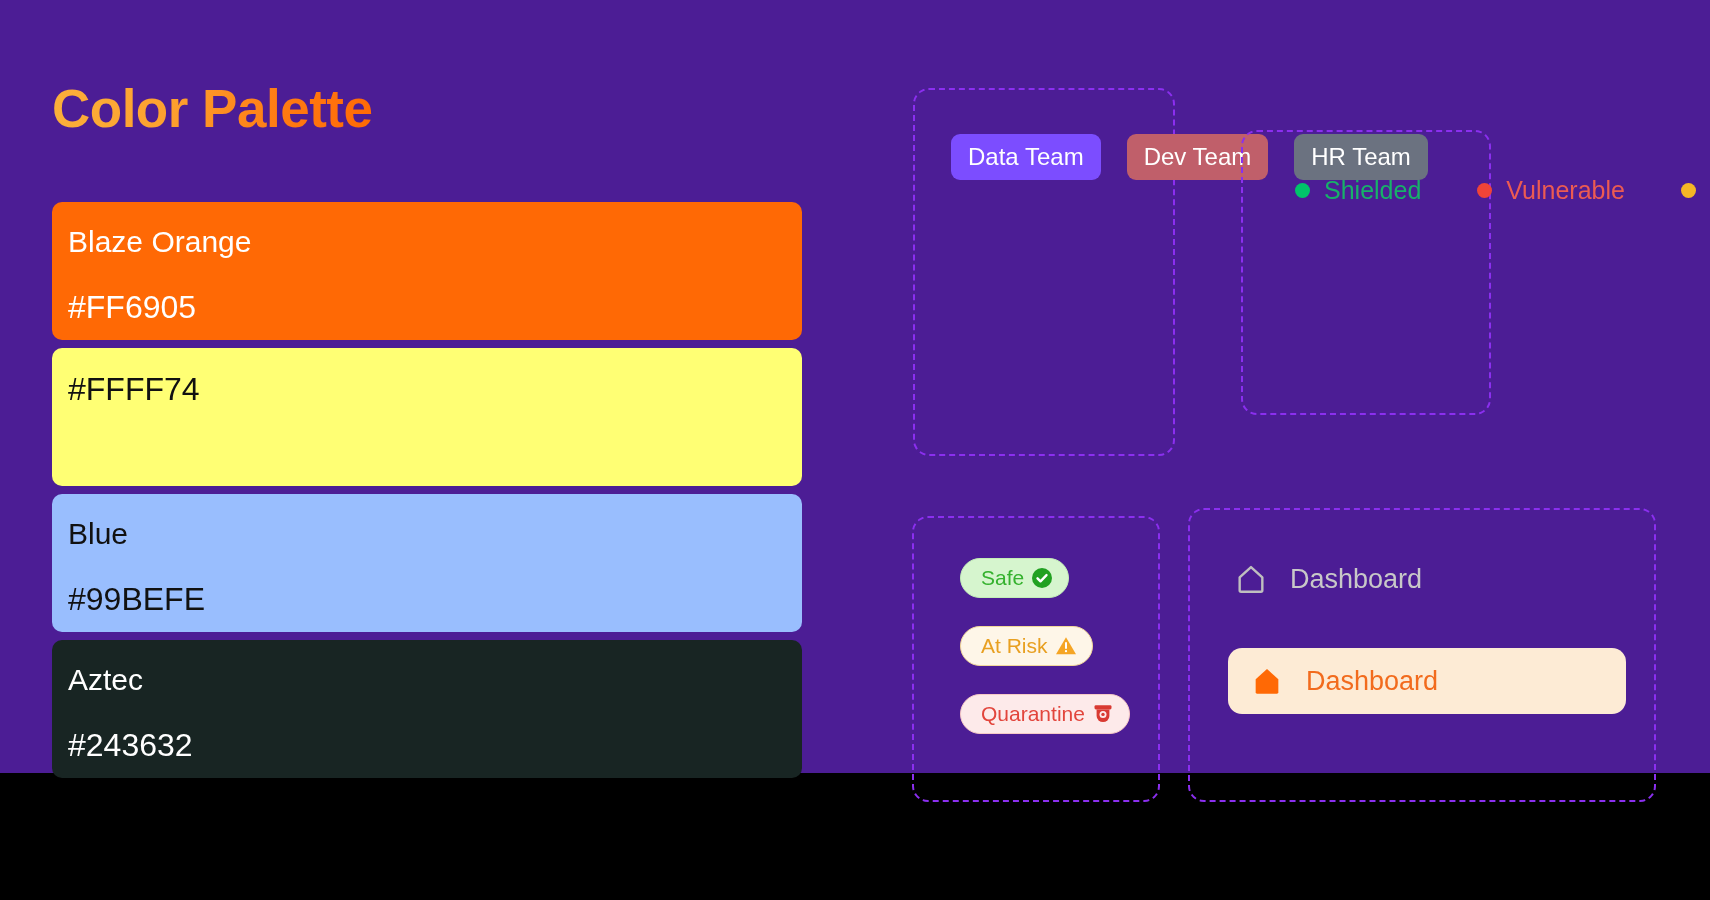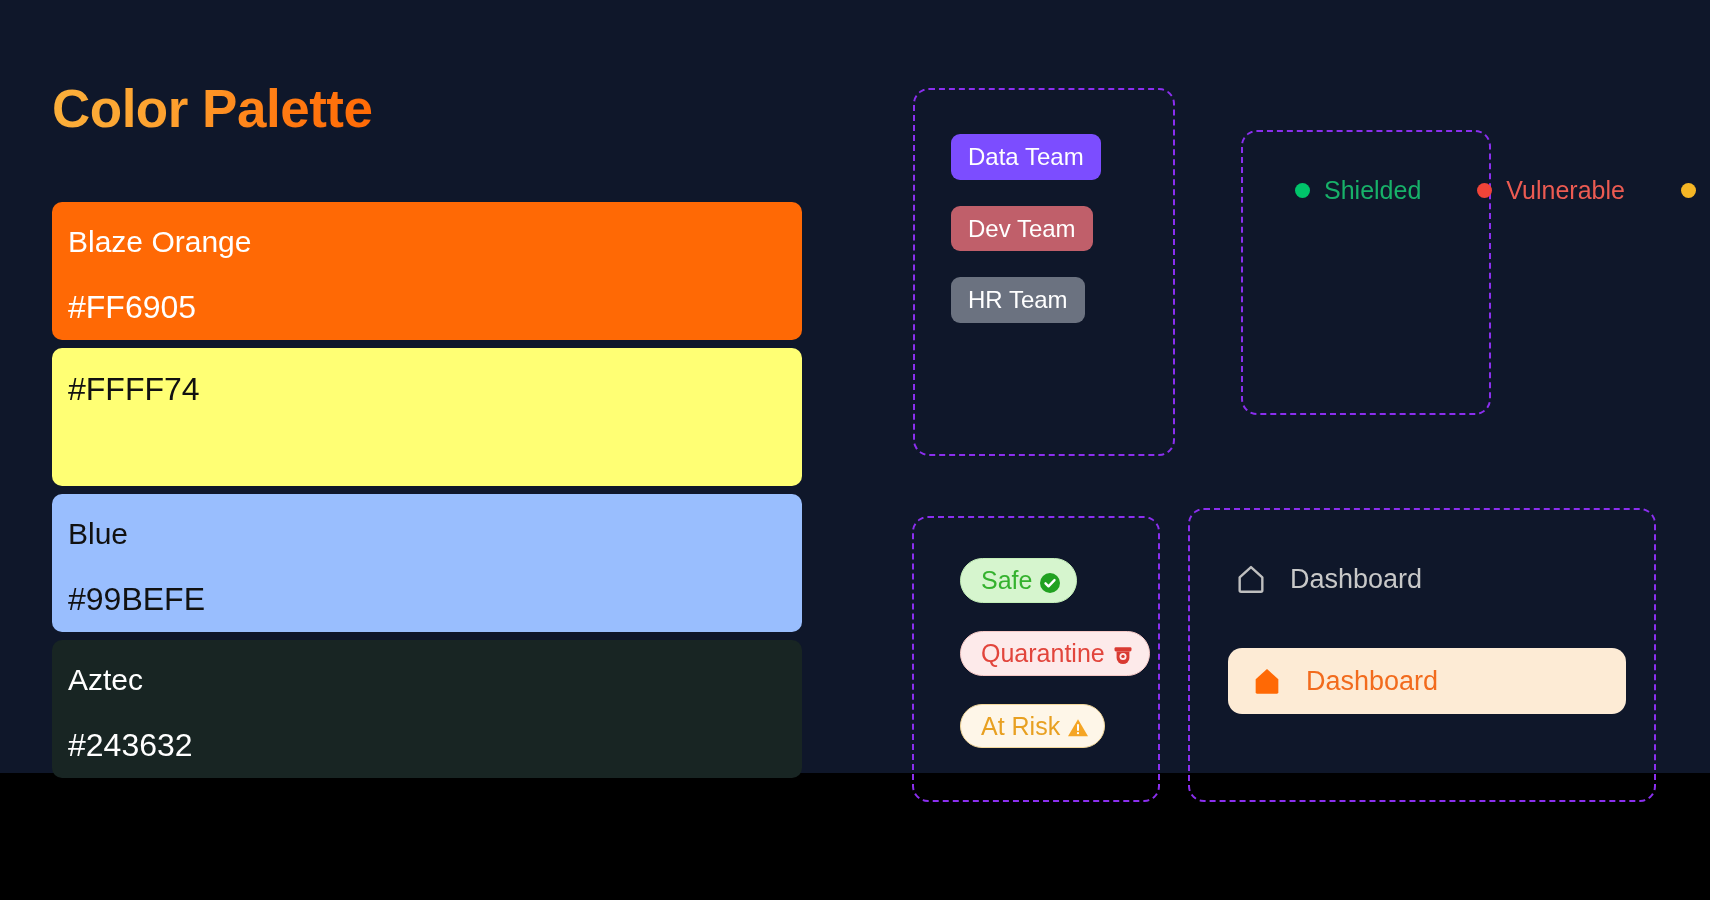--- a/index.html
+++ b/index.html
@@ -9,21 +9,21 @@
     height: 900px;
     background: #000000;
     font-family: "Liberation Sans", sans-serif;
     overflow: hidden;
   }
 
   .canvas {
     position: relative;
     width: 1710px;
     height: 773px;
-    background: #0f172a;
+    background: #4c1d95;
     text-decoration: underline;
   }
 
   
   .palette-col {
     position: absolute;
     left: 52px;
     top: 80px;
     width: 750px;
   }
@@ -73,21 +73,21 @@
   }
 
   
   .panel-teams {
     left: 913px;
     top: 88px;
     width: 262px;
     height: 368px;
     padding: 44px 0 0 36px;
   }
-  .team-list { display: flex; flex-direction: column; gap: 26px; align-items: flex-start; }
+  .team-list { display: flex; flex-direction: row; gap: 26px; align-items: flex-start; }
   .team-badge {
     border-radius: 9px;
     padding: 9px 17px;
     font-size: 24px;
     color: #FFFFFF;
     line-height: 1.15;
     white-space: nowrap;
   }
 
   
@@ -111,21 +111,21 @@
     height: 286px;
     padding: 40px 0 0 46px;
   }
   .pill-list { display: flex; flex-direction: column; gap: 28px; align-items: flex-start; }
   .pill {
     display: inline-flex;
     align-items: flex-end;
     gap: 6px;
     border-radius: 999px;
     padding: 7px 14px 7px 20px;
-    font-size: 25px;
+    font-size: 21px;
     line-height: 1.15;
     white-space: nowrap;
   }
   .pill-icon { display: inline-flex; align-items: center; justify-content: center; }
 
   
   .panel-nav {
     left: 1188px;
     top: 508px;
     width: 468px;
@@ -197,44 +197,44 @@
   </section>
 
   <section class="dashed panel-status">
     <div class="pill-list" id="pill-list">
         <span class="pill" style="background: rgb(214, 245, 206); color: rgb(53, 178, 46); border: 1.5px solid rgb(195, 238, 184);">
           <span>Safe</span>
           <span class="pill-icon">
             <svg viewBox="0 0 24 24" fill="none" width="24" height="24">
               <circle cx="12" cy="12" r="10" fill="#21A121"></circle>
               <path d="M7.5 12.3l3 3 6-6.2" stroke="#FFFFFF" stroke-width="2.4" stroke-linecap="round" stroke-linejoin="round"></path>
+            </svg>
+          </span>
+        </span>
+        <span class="pill" style="background: rgb(254, 246, 232); color: rgb(232, 160, 33); border: 1.5px solid rgb(242, 215, 154);">
+          <span>At Risk</span>
+          <span class="pill-icon">
+            <svg viewBox="0 0 24 24" fill="none" width="24" height="24">
+              <path d="M12 3.2L22 20.2H2z" fill="#F5A524" rx="2"></path>
+              <path d="M12 9v5" stroke="#FFFFFF" stroke-width="2" stroke-linecap="round"></path>
+              <circle cx="12" cy="17.2" r="1.15" fill="#FFFFFF"></circle>
             </svg>
           </span>
         </span>
         <span class="pill" style="background: rgb(253, 234, 234); color: rgb(226, 69, 60); border: 1.5px solid rgb(246, 201, 198);">
           <span>Quarantine</span>
           <span class="pill-icon">
             <svg viewBox="0 0 24 24" fill="none" width="24" height="24">
               <rect x="3.5" y="3.2" width="17" height="4.2" rx="1.4" fill="#D93A32"></rect>
               <path d="M5.6 7.6h12.8v6.1a6.4 6.4 0 0 1-12.8 0z" fill="#D93A32"></path>
               <circle cx="12" cy="12.4" r="3.5" fill="#FDEAEA"></circle>
               <circle cx="12" cy="12.4" r="1.7" fill="#D93A32"></circle>
             </svg>
           </span>
         </span>
-        <span class="pill" style="background: rgb(254, 246, 232); color: rgb(232, 160, 33); border: 1.5px solid rgb(242, 215, 154);">
-          <span>At Risk</span>
-          <span class="pill-icon">
-            <svg viewBox="0 0 24 24" fill="none" width="24" height="24">
-              <path d="M12 3.2L22 20.2H2z" fill="#F5A524" rx="2"></path>
-              <path d="M12 9v5" stroke="#FFFFFF" stroke-width="2" stroke-linecap="round"></path>
-              <circle cx="12" cy="17.2" r="1.15" fill="#FFFFFF"></circle>
-            </svg>
-          </span>
-        </span>
       </div>
   </section>
 
   <section class="dashed panel-nav">
     <div id="nav-list">
         <div class="nav-item inactive">
           <span class="nav-icon">
             <svg viewBox="0 0 24 24" fill="none" width="34" height="34">
               <path d="M4 10.8L12 3.6l8 7.2V20a1 1 0 0 1-1 1H5a1 1 0 0 1-1-1z" stroke="#BFBFBF" stroke-width="1.7" stroke-linejoin="round" stroke-linecap="round"></path>
             </svg>

